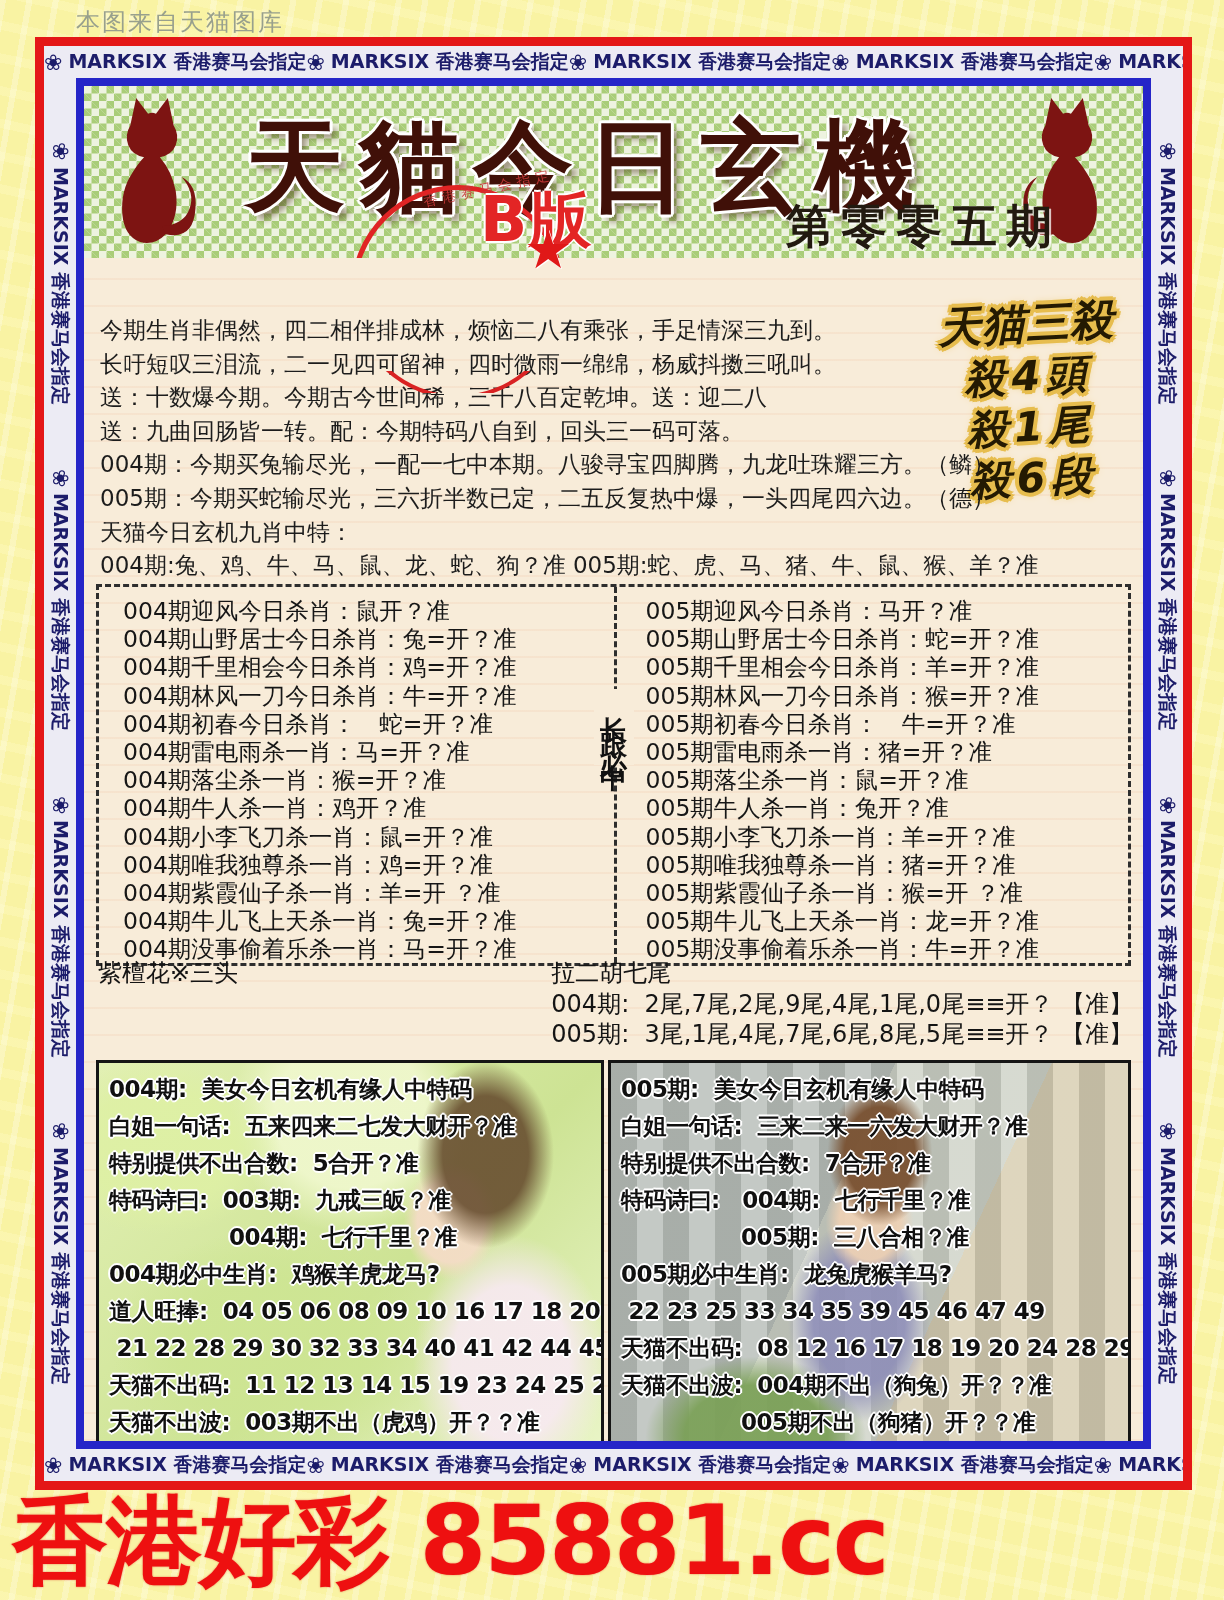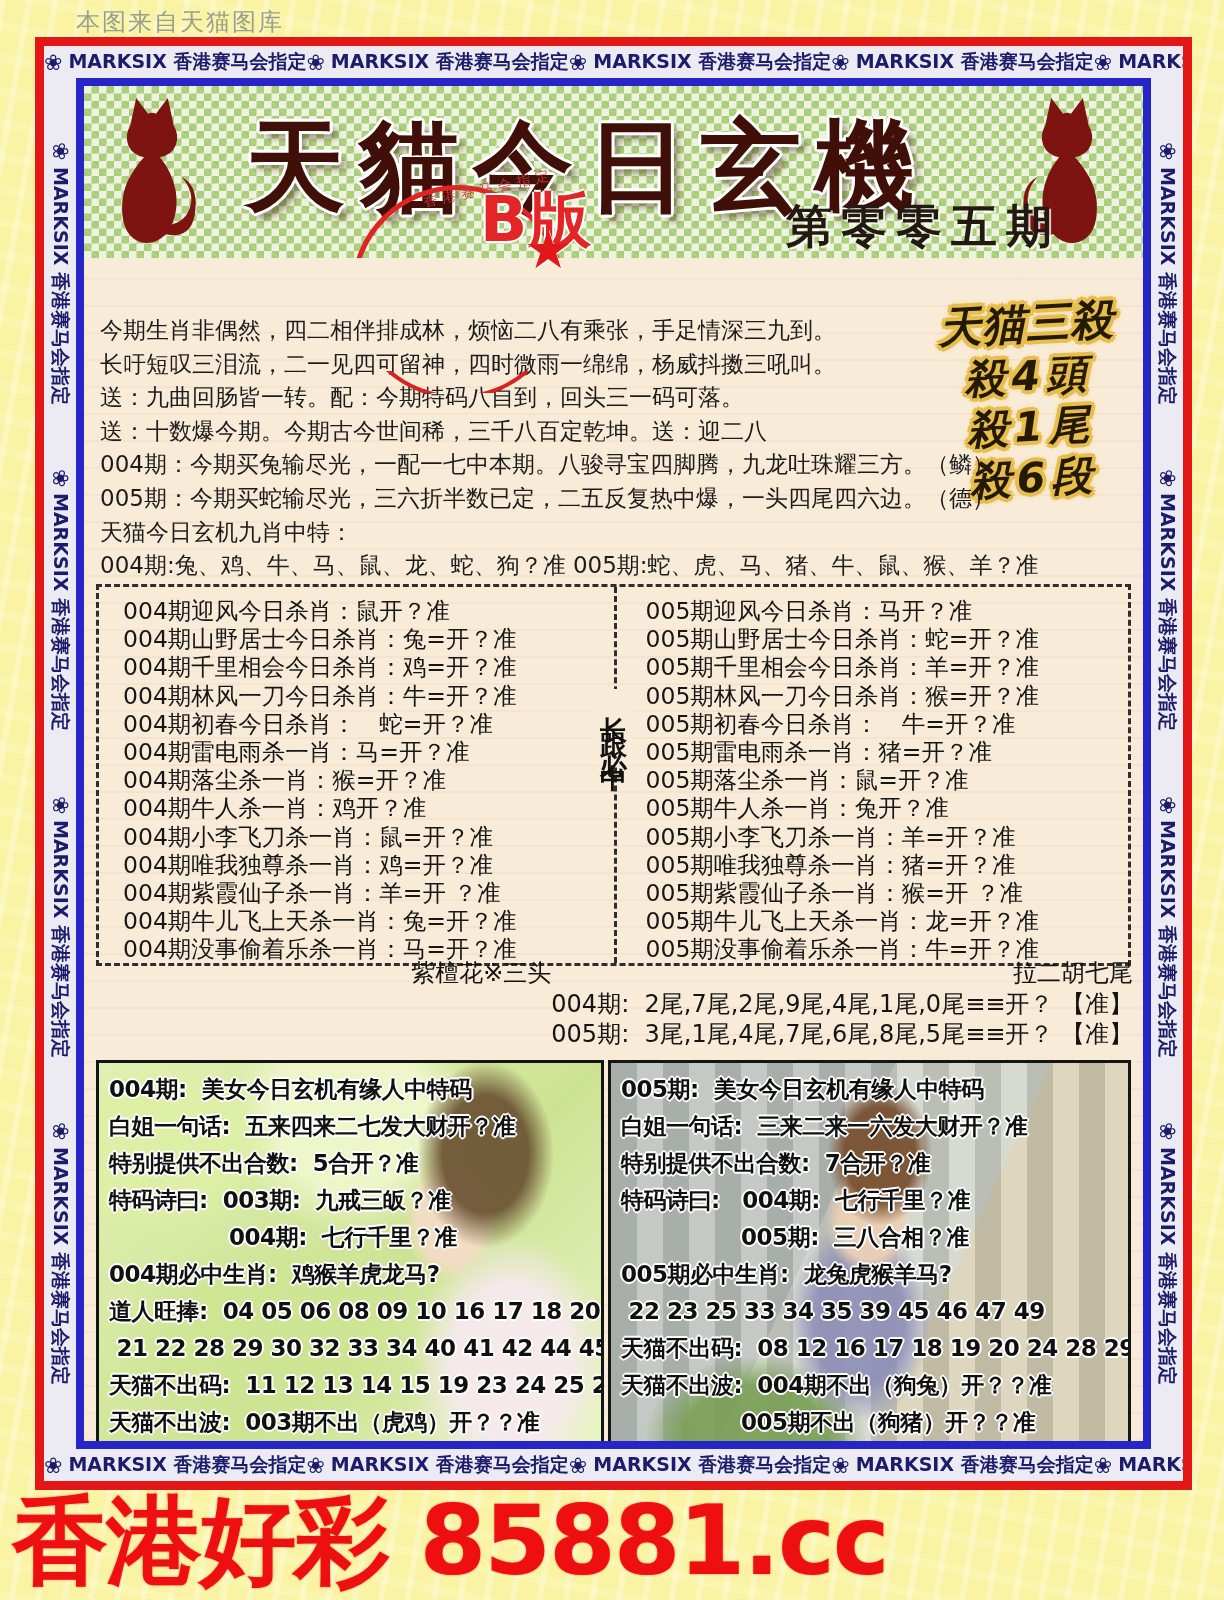--- a/index.html
+++ b/index.html
@@ -77,21 +77,21 @@
   .kill-divider{position:absolute;left:50%;top:0;bottom:0;border-left:3px dashed #2e2e2e;}
   .kill-note{position:absolute;left:50%;top:102px;transform:translateX(-50%);writing-mode:vertical-rl;
     text-orientation:upright;background:#f8ecd9;font-size:27px;font-weight:bold;letter-spacing:16px;
     padding:6px 2px;z-index:2;color:#111;}
 
   
   .heads-tails{position:absolute;left:14px;right:10px;top:872px;display:flex;font-size:24px;
     line-height:30.6px;color:#141414;}
   .ht-col-left{width:47.5%;}
   .ht-col-right{flex:1;}
-  .ht-title{white-space:pre;text-align:right;}
+  .ht-title{white-space:pre;}
   .ht-row{white-space:pre;}
 
   
   .beauty-row{position:absolute;left:12px;right:12px;top:974px;height:422px;display:flex;gap:4px;}
   .beauty-box{position:relative;border:3px solid #151515;overflow:hidden;box-sizing:border-box;}
   .beauty-box-left{flex:0 0 508px;}
   .beauty-box-right{flex:1;}
   .photo{position:absolute;inset:0;}
   .photo-left{background:
     radial-gradient(95px 130px at 77% 22%, rgba(104,78,48,.9) 0 45%, rgba(104,78,48,0) 72%),
@@ -255,23 +255,23 @@
           </div>
       </div>
 
       <div class="intro">
         <div>
 
             <div class="intro-line">今期生肖非偶然，四二相伴排成林，烦恼二八有乘张，手足情深三九到。</div>
 
             <div class="intro-line">长吁短叹三泪流，二一见四可留神，四时微雨一绵绵，杨威抖擞三吼叫。</div>
 
+            <div class="intro-line">送：十数爆今期。今期古今世间稀，三千八百定乾坤。送：迎二八</div>
+
             <div class="intro-line">送：九曲回肠皆一转。配：今期特码八自到，回头三一码可落。</div>
-
-            <div class="intro-line">送：十数爆今期。今期古今世间稀，三千八百定乾坤。送：迎二八</div>
 
             <div class="intro-line">004期：今期买兔输尽光，一配一七中本期。八骏寻宝四脚腾，九龙吐珠耀三方。（鳞）</div>
 
             <div class="intro-line">005期：今期买蛇输尽光，三六折半数已定，二五反复热中爆，一头四尾四六边。（德）</div>
 
             <div class="intro-line">天猫今日玄机九肖中特：</div>
 
             <div class="intro-line">004期:兔、鸡、牛、马、鼠、龙、蛇、狗？准 005期:蛇、虎、马、猪、牛、鼠、猴、羊？准</div>
           </div>
       </div>

